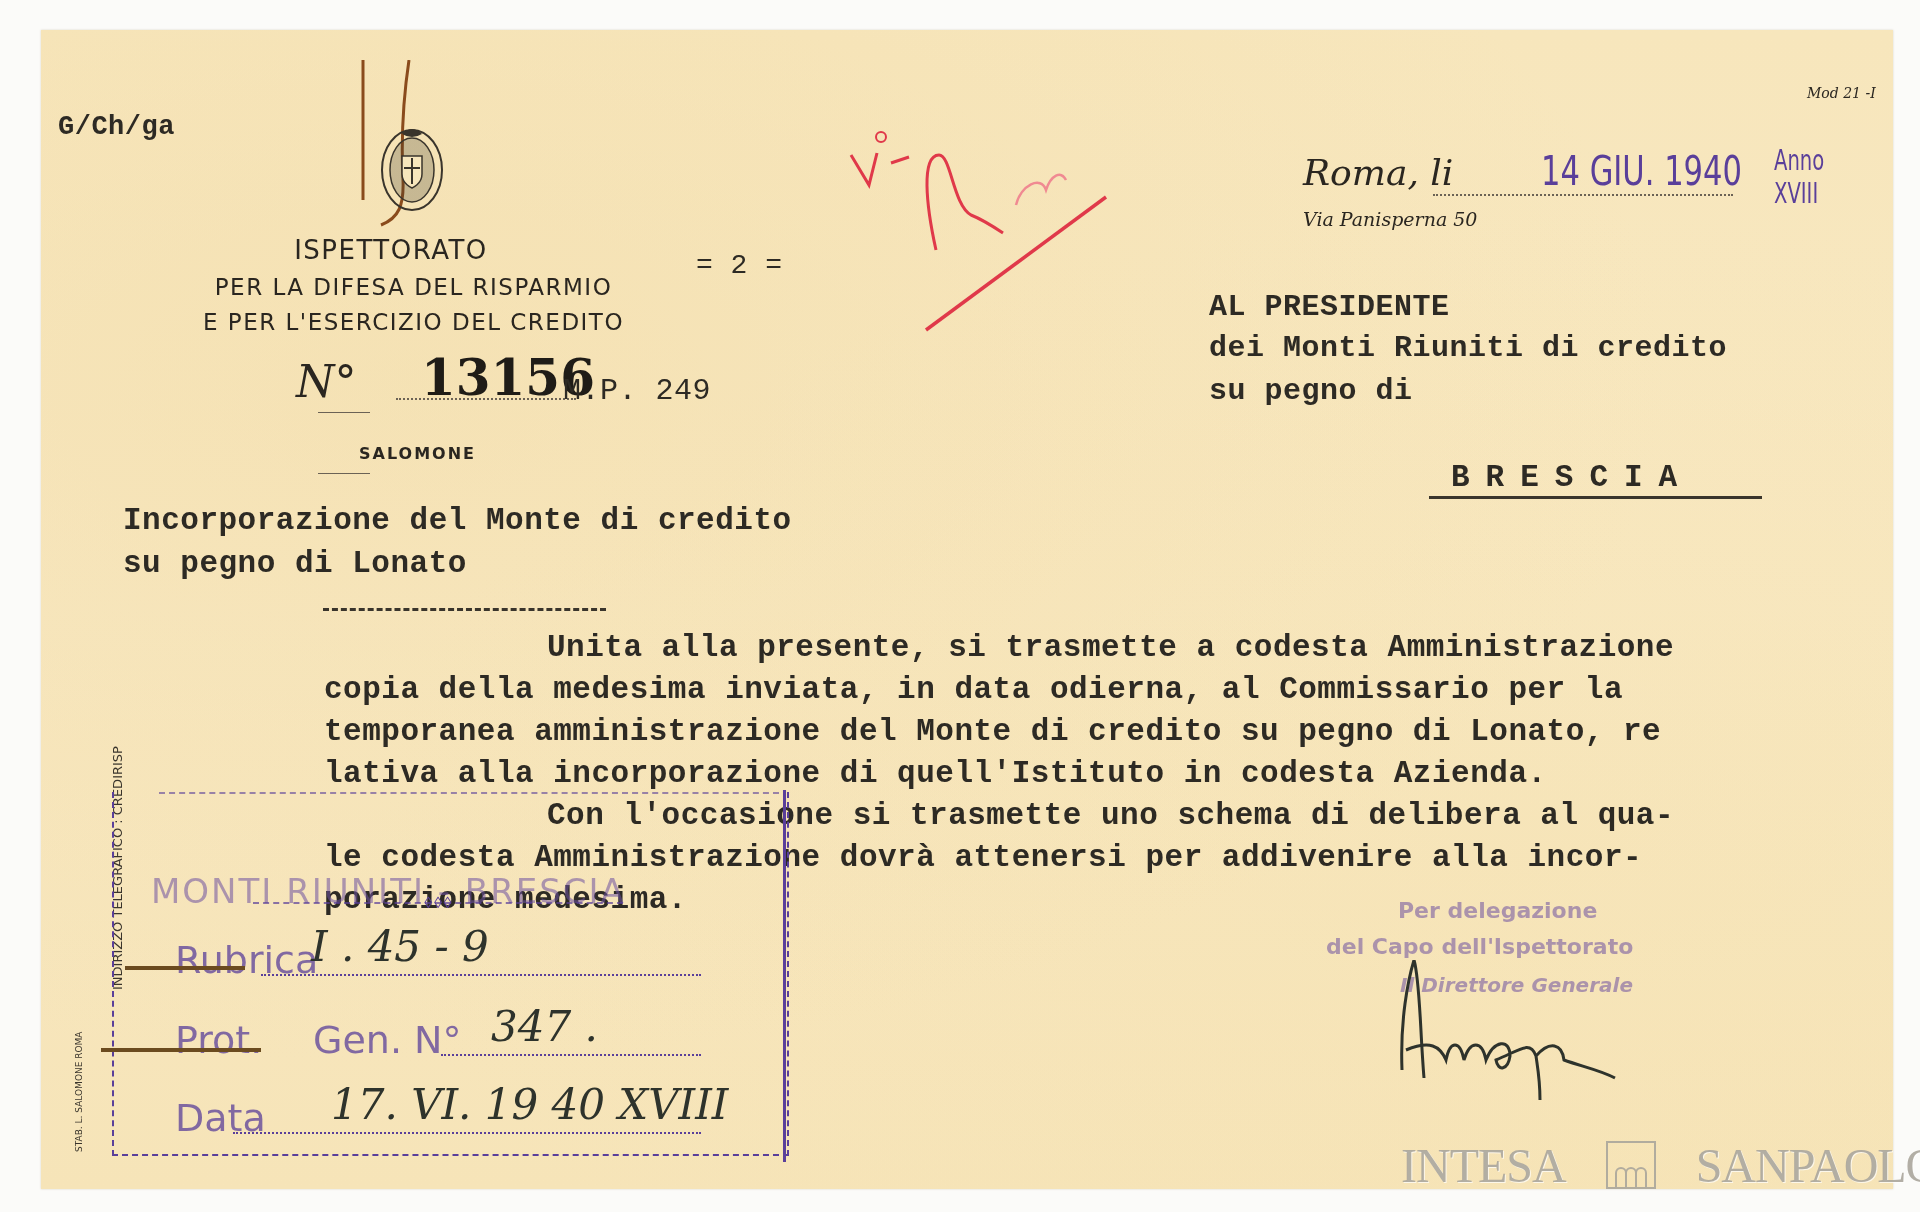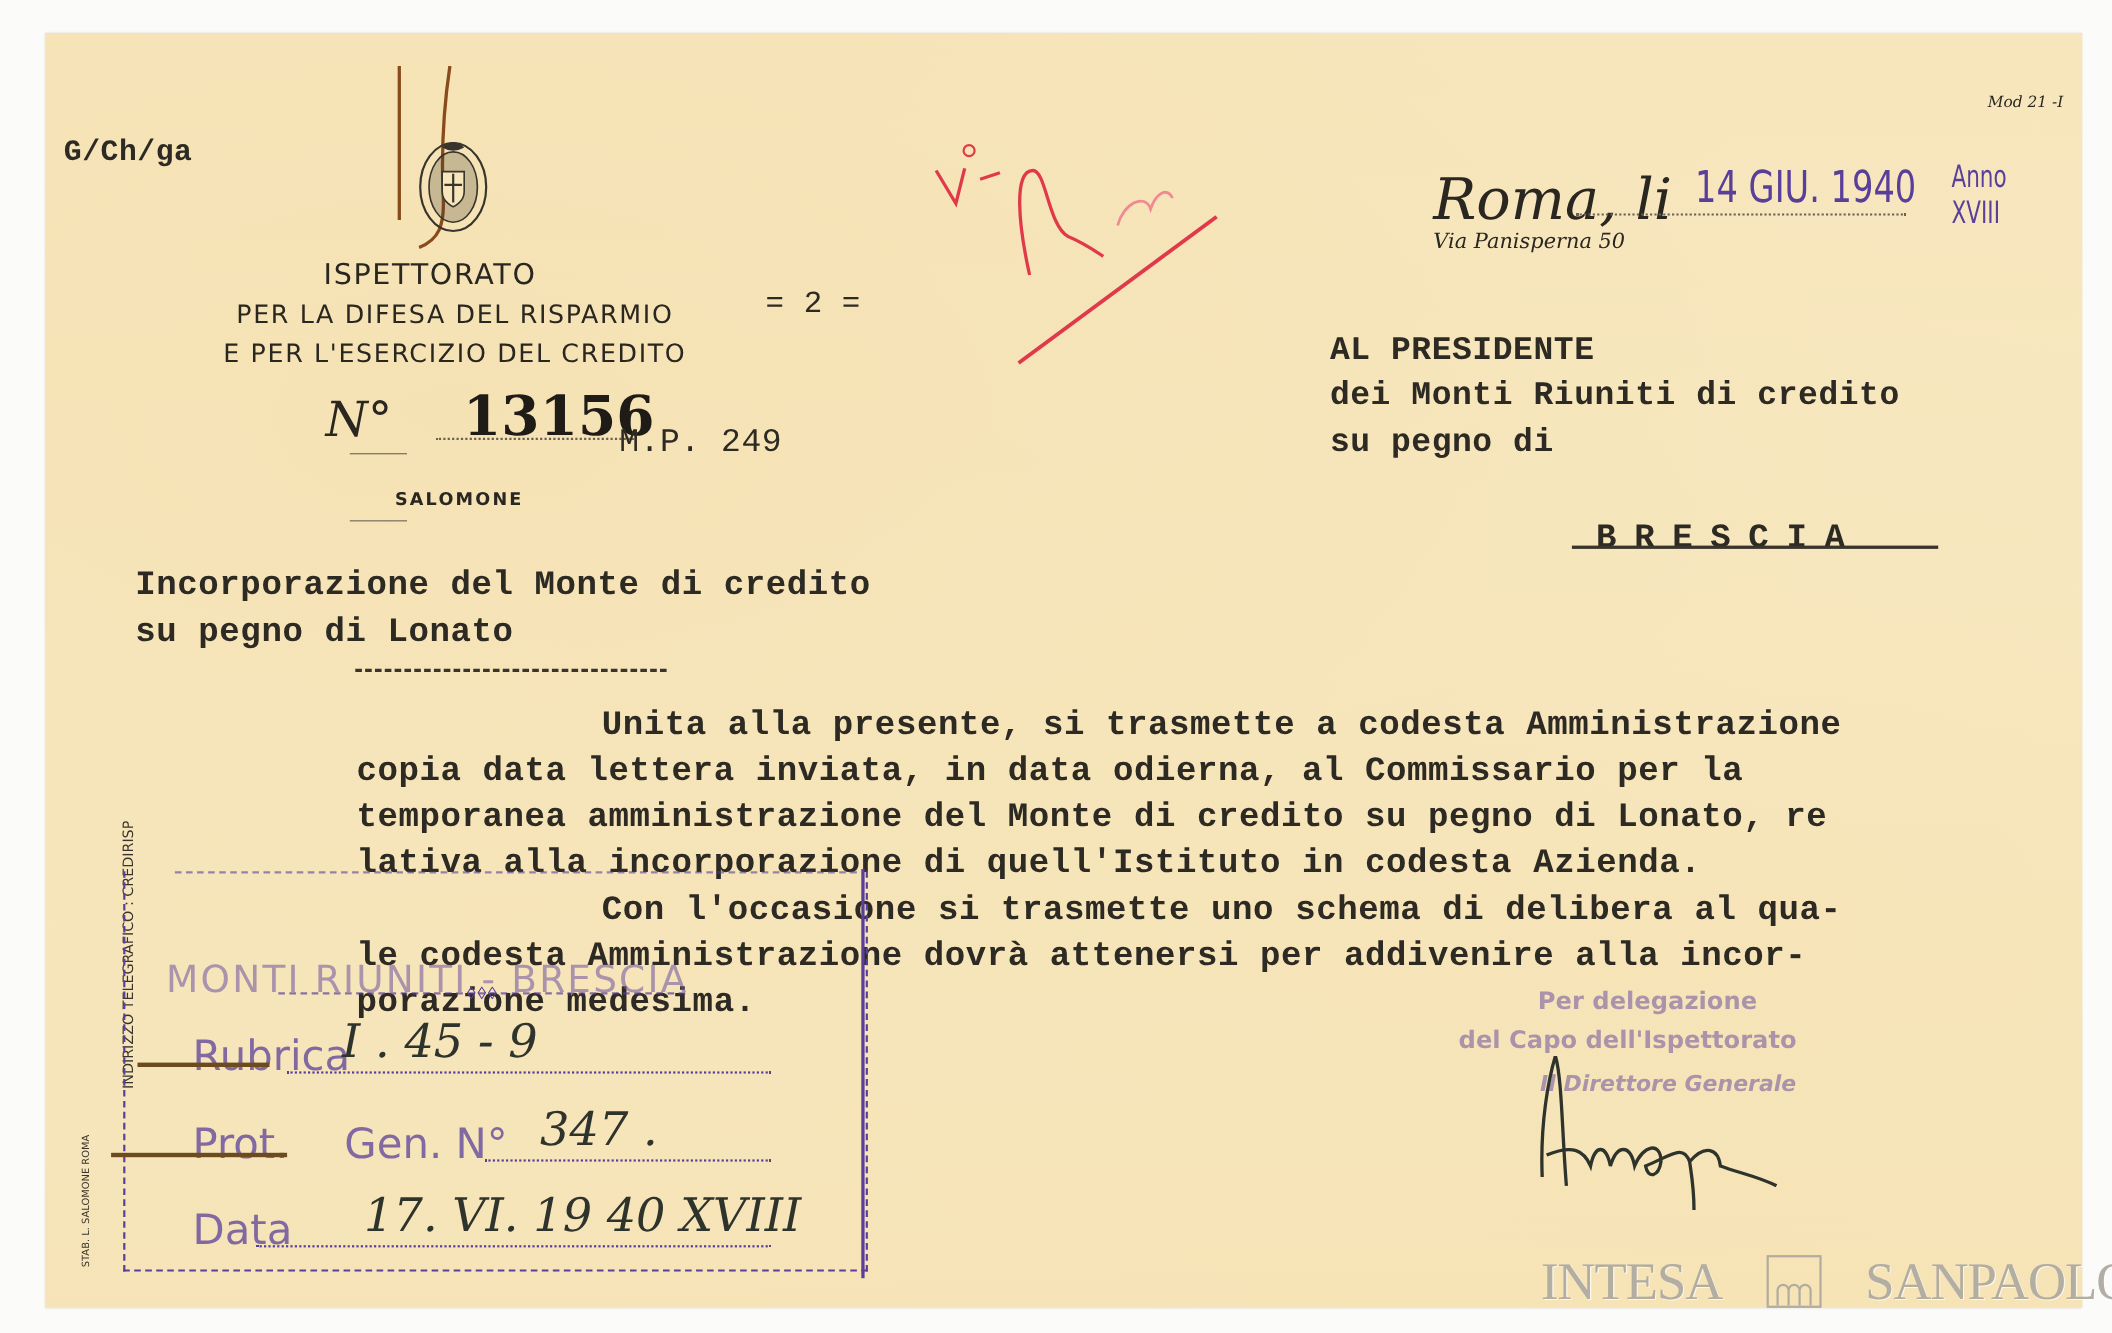--- a/index.html
+++ b/index.html
@@ -10,21 +10,21 @@
   }
   .paper {
     position: absolute; left: 41px; top: 30px; width: 1852px; height: 1159px;
     background:
       radial-gradient(ellipse at 20% 30%, rgba(240,216,160,0.35), transparent 60%),
       radial-gradient(ellipse at 80% 70%, rgba(245,225,175,0.35), transparent 55%),
       linear-gradient(180deg, #f7e6bc 0%, #f8e8c1 50%, #f6e4b8 100%);
     box-shadow: 0 0 2px rgba(120,100,60,0.25);
   }
   .abs { position: absolute; }
-  .typed { font-family: "Liberation Mono", monospace; color: #2d2a24; font-weight: bold; letter-spacing: 0.5px; margin-top: 12px; }
+  .typed { font-family: "Liberation Mono", monospace; color: #2d2a24; font-weight: bold; letter-spacing: 0.5px; }
   .printed { font-family: "DejaVu Sans", sans-serif; color: #2a2620; }
   .script { font-family: "DejaVu Serif", serif; font-style: italic; color: #2a2620; }
   .stamp { color: #5a3f9a; font-family: "DejaVu Sans", sans-serif; }
   .stamp-faint { color: rgba(110, 80, 160, 0.55); font-family: "DejaVu Sans", sans-serif; }
   .hand { font-family: "DejaVu Serif", serif; font-style: italic; color: #2e332c; }
 
   
   .ref { left: 58px; top: 112px; font-size: 27px; }
   .emblem { left: 335px; top: 90px; width: 72px; height: 94px; }
   .staple { left: 310px; top: 30px; width: 70px; height: 170px; }
@@ -39,21 +39,21 @@
   .mp { left: 522px; top: 344px; font-size: 30px; font-weight: normal; }
 
   .rule { height: 1px; background: #6b6255; }
   .oggetto { left: 318px; top: 414px; font-size: 16px; font-weight: bold; letter-spacing: 2px; }
   .subject1 { left: 82px; top: 473px; font-size: 31px; }
   .subject2 { left: 82px; top: 516px; font-size: 31px; }
   .subject-rule { left: 282px; top: 578px; width: 283px; border-top: 3px dashed #3a352c; }
 
   
   .mod { left: 1766px; top: 55px; font-size: 14px; }
-  .place { left: 1262px; top: 122px; font-size: 52px; }
+  .place { left: 1262px; top: 122px; font-size: 36px; }
   .place-dots { left: 1392px; top: 164px; width: 300px; border-bottom: 2px dotted #6b6255; }
   .address { left: 1262px; top: 178px; font-size: 19px; }
   .date-stamp { left: 1500px; top: 118px; font-size: 40px; font-family: "DejaVu Sans Condensed", "DejaVu Sans", sans-serif; transform: scaleX(0.85); transform-origin: left; }
   .anno-stamp { left: 1733px; top: 114px; font-size: 28px; transform: scaleX(0.7); transform-origin: left; }
 
   
   .red-mark { left: 800px; top: 85px; width: 280px; height: 220px; }
 
   
   .addr1 { left: 1168px; top: 260px; font-size: 30px; }
@@ -144,21 +144,21 @@
     <path d="M85 215 L265 82" stroke="#e0394a" stroke-width="3.5" fill="none"></path>
   </svg>
 
   <div class="abs typed addr1">AL PRESIDENTE</div>
   <div class="abs typed addr2">dei Monti Riuniti di credito</div>
   <div class="abs typed addr3">su pegno di</div>
   <div class="abs typed city">BRESCIA</div>
   <div class="abs city-rule"></div>
 
   <div class="abs typed body-line" style="left:506px;top:600px;">Unita alla presente, si trasmette a codesta Amministrazione</div>
-  <div class="abs typed body-line" style="left:283px;top:642px;">copia data lettera inviata, in data odierna, al Commissario per la</div>
+  <div class="abs typed body-line" style="left:283px;top:642px;">copia della medesima inviata, in data odierna, al Commissario per la</div>
   <div class="abs typed body-line" style="left:283px;top:684px;">temporanea amministrazione del Monte di credito su pegno di Lonato, re</div>
   <div class="abs typed body-line" style="left:506px;top:768px;">Con l'occasione si trasmette uno schema di delibera al qua-</div>
   <div class="abs typed body-line" style="left:283px;top:726px;">lativa alla incorporazione di quell'Istituto in codesta Azienda.</div>
   <div class="abs typed body-line" style="left:283px;top:810px;">le codesta Amministrazione dovrà attenersi per addivenire alla incor-</div>
   <div class="abs typed body-line" style="left:283px;top:852px;">porazione medesima.</div>
 
   <div class="abs vert" style="left:69px;top:960px;font-size:13px;">INDIRIZZO TELEGRAFICO : CREDIRISP</div>
   <div class="abs vert" style="left:33px;top:1122px;font-size:9px;">STAB. L. SALOMONE ROMA</div>
 
   <div class="abs reg-top-rule" style="left:118px;top:762px;"></div>

